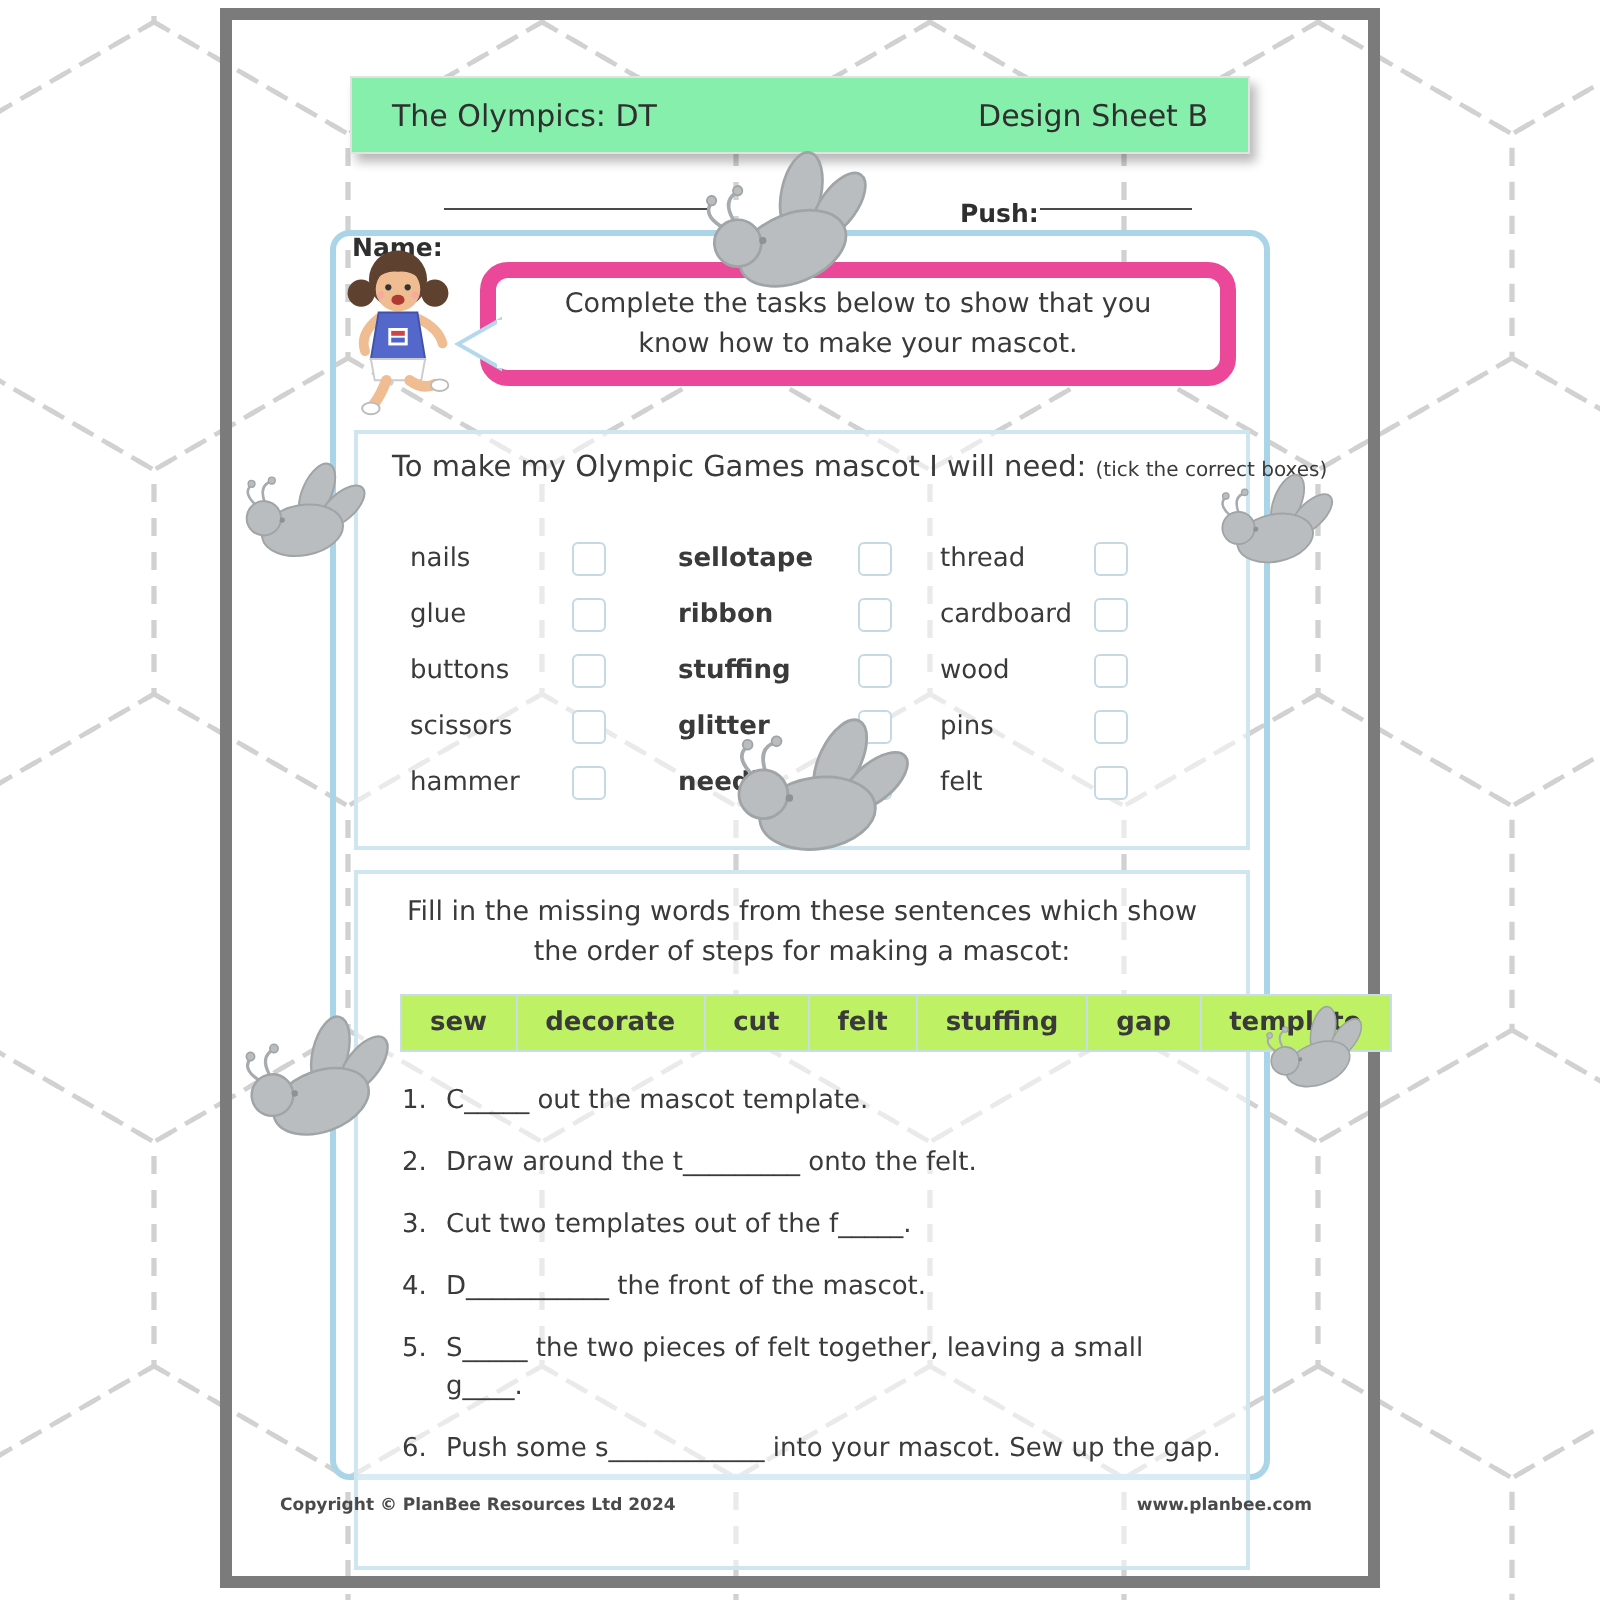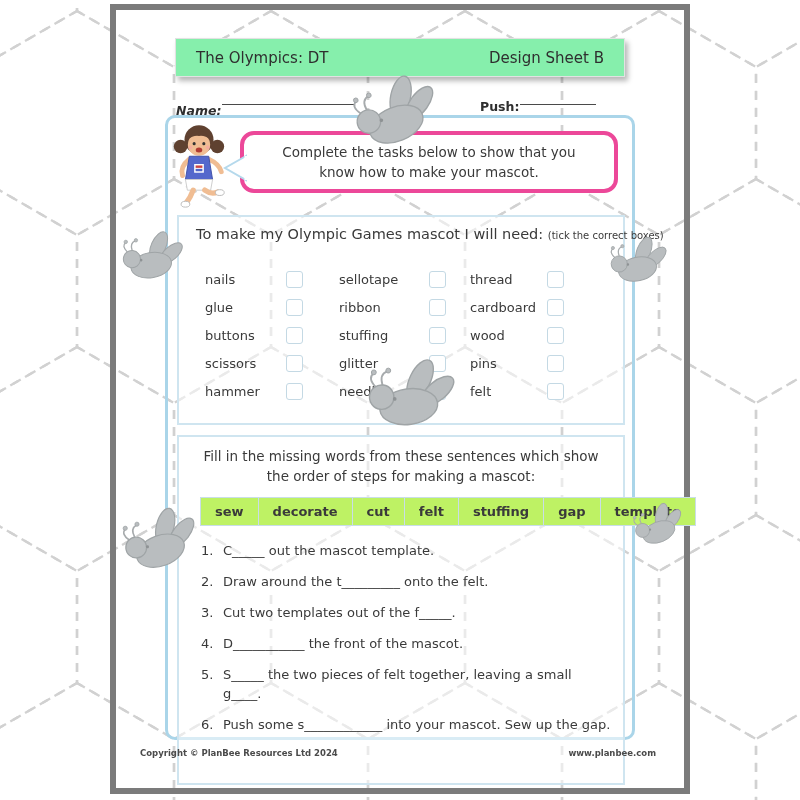--- a/index.html
+++ b/index.html
@@ -34,38 +34,38 @@
   .field-label{position:absolute;font-size:12.5px;font-weight:bold;color:#2f2f2f;}
   .write-line{position:absolute;border-bottom:1.5px solid #4a4a4a;height:14px;}
   
   .outer-box{
     position:absolute;left:49px;top:105px;width:470px;height:625px;
     box-sizing:border-box;border:3px solid var(--accent);border-radius:10px;z-index:1;
   }
   
   .bubble{
     position:absolute;left:124px;top:121px;width:378px;height:62px;
-    box-sizing:border-box;background:#fff;border:4px solid #ec4899;border-radius:14px;
+    box-sizing:border-box;background:#fff;border:8px solid #ec4899;border-radius:14px;
     display:flex;align-items:center;justify-content:center;z-index:3;
   }
   .bubble .txt{font-size:13.5px;text-align:center;line-height:1.5;padding:0 22px;}
   .bubble-tail{position:absolute;left:-21px;top:18px;z-index:4;}
   .mascot-girl{position:absolute;left:52px;top:110px;z-index:3;}
   
   .section-box{
     position:absolute;left:61px;box-sizing:border-box;width:448px;
     background:rgba(255,255,255,0.55);border:2px solid var(--innerborder);z-index:2;
   }
   #materials-box{top:205px;height:210px;padding-left:28px;}
   #fillin-box{top:425px;height:350px;}
   .mat-title{position:absolute;left:17px;top:9px;font-size:14.5px;white-space:nowrap;}
   .mat-subtitle{font-size:10px;}
   .mat-col{position:absolute;top:54px;}
   #mat-col-0{left:26px;width:98px;}
-  #mat-col-1{left:160px;width:107px;}
+  #mat-col-1{left:160px;width:107px;font-weight:bold;}
   #mat-col-2{left:291px;width:94px;}
   .mat-row{display:flex;justify-content:space-between;align-items:center;height:17px;margin-bottom:11px;}
   .mat-label{font-size:13px;}
   .checkbox{
     width:17px;height:17px;box-sizing:border-box;background:#fff;
     border:1.5px solid #c4d9e4;border-radius:3px;flex:none;
   }
   .fill-title{margin:10px auto 0;max-width:410px;text-align:center;font-size:13.5px;line-height:1.45;}
   .word-bank{
     position:absolute;left:22px;top:60px;display:flex;background:#bef264;
@@ -153,21 +153,21 @@
   </svg>
 
 <div class="sheet">
 
   <div class="banner">
     <span class="t">The Olympics: DT</span>
     <span class="t">Design Sheet B</span>
   </div>
 
   <div class="field-row">
-    <span class="field-label" style="left:60px;top:7px;font-style:italic;">Name:</span>
+    <span class="field-label" style="left:60px;top:20px;">Name:</span>
     <span class="write-line" style="left:106px;top:-6px;width:132px;"></span>
     <span class="field-label" style="left:364px;top:3px;">Push:</span>
     <span class="write-line" style="left:404px;top:-6px;width:76px;"></span>
   </div>
 
   <div class="outer-box"></div>
 
   <svg class="mascot-girl" width="62" height="88" viewBox="0 0 64 90" xmlns="http://www.w3.org/2000/svg">
     <circle cx="13" cy="27" r="7" fill="#5f4130"></circle>
     <circle cx="51" cy="27" r="7" fill="#5f4130"></circle>

